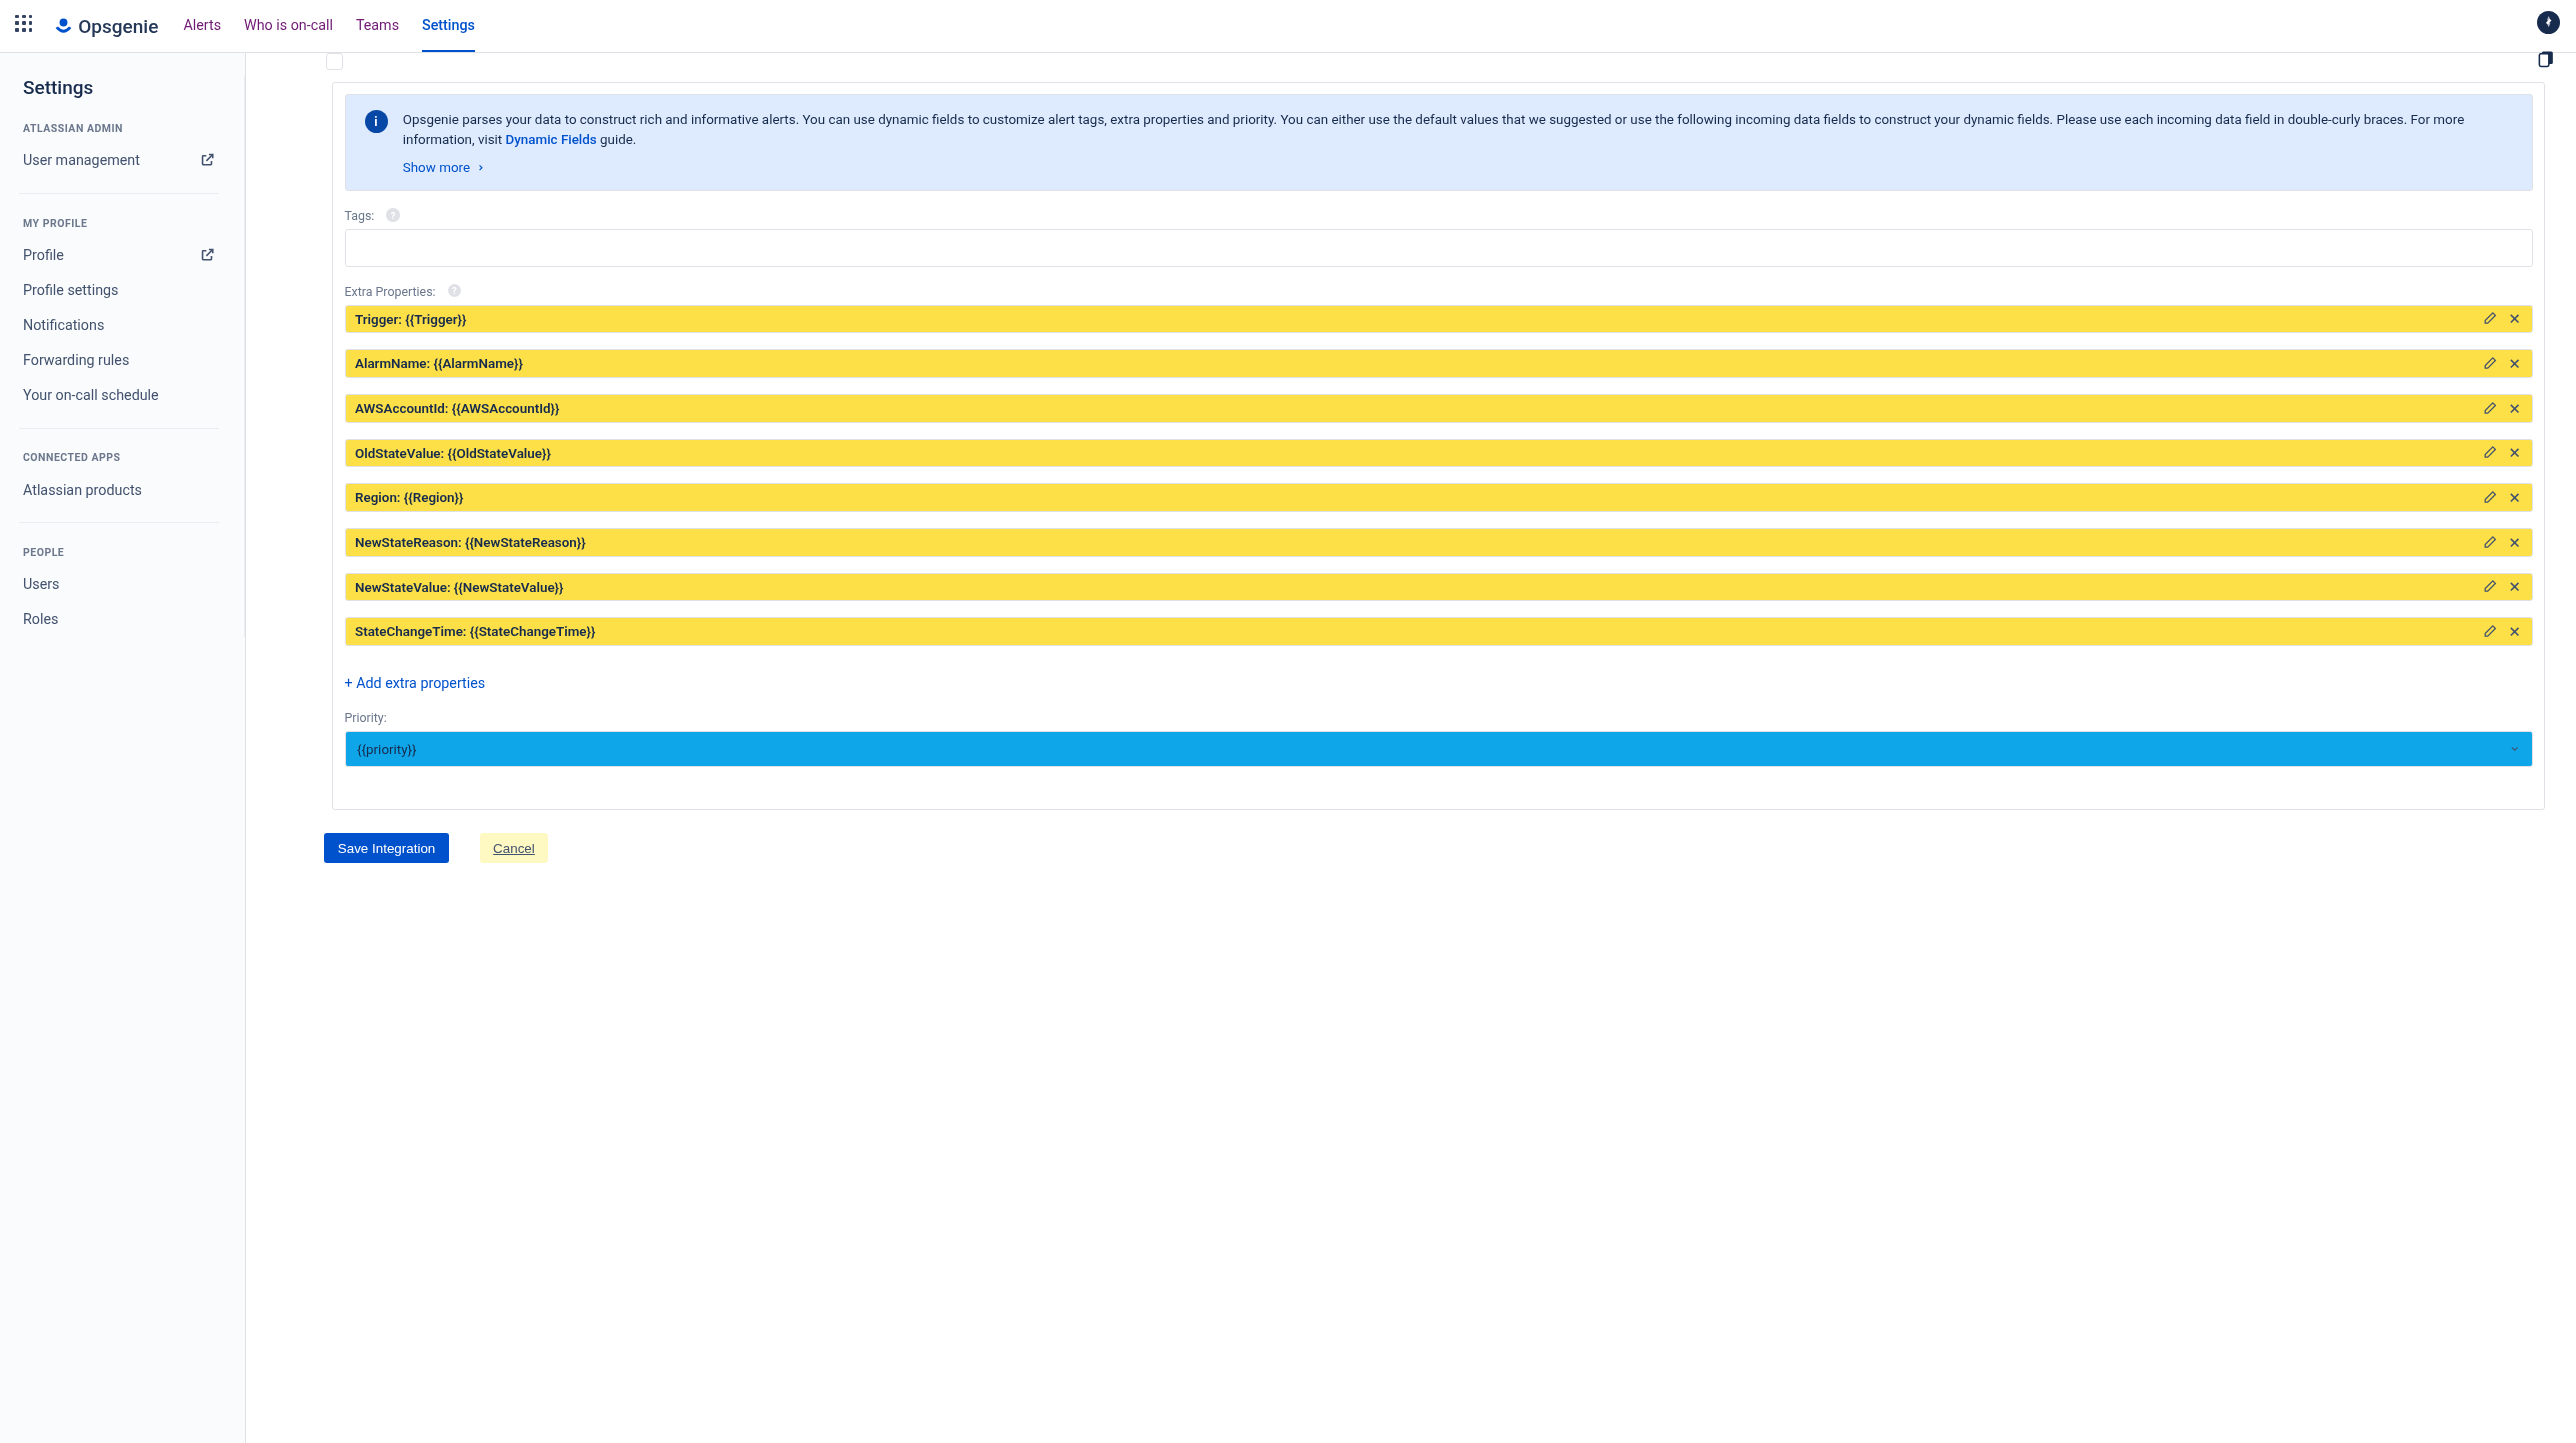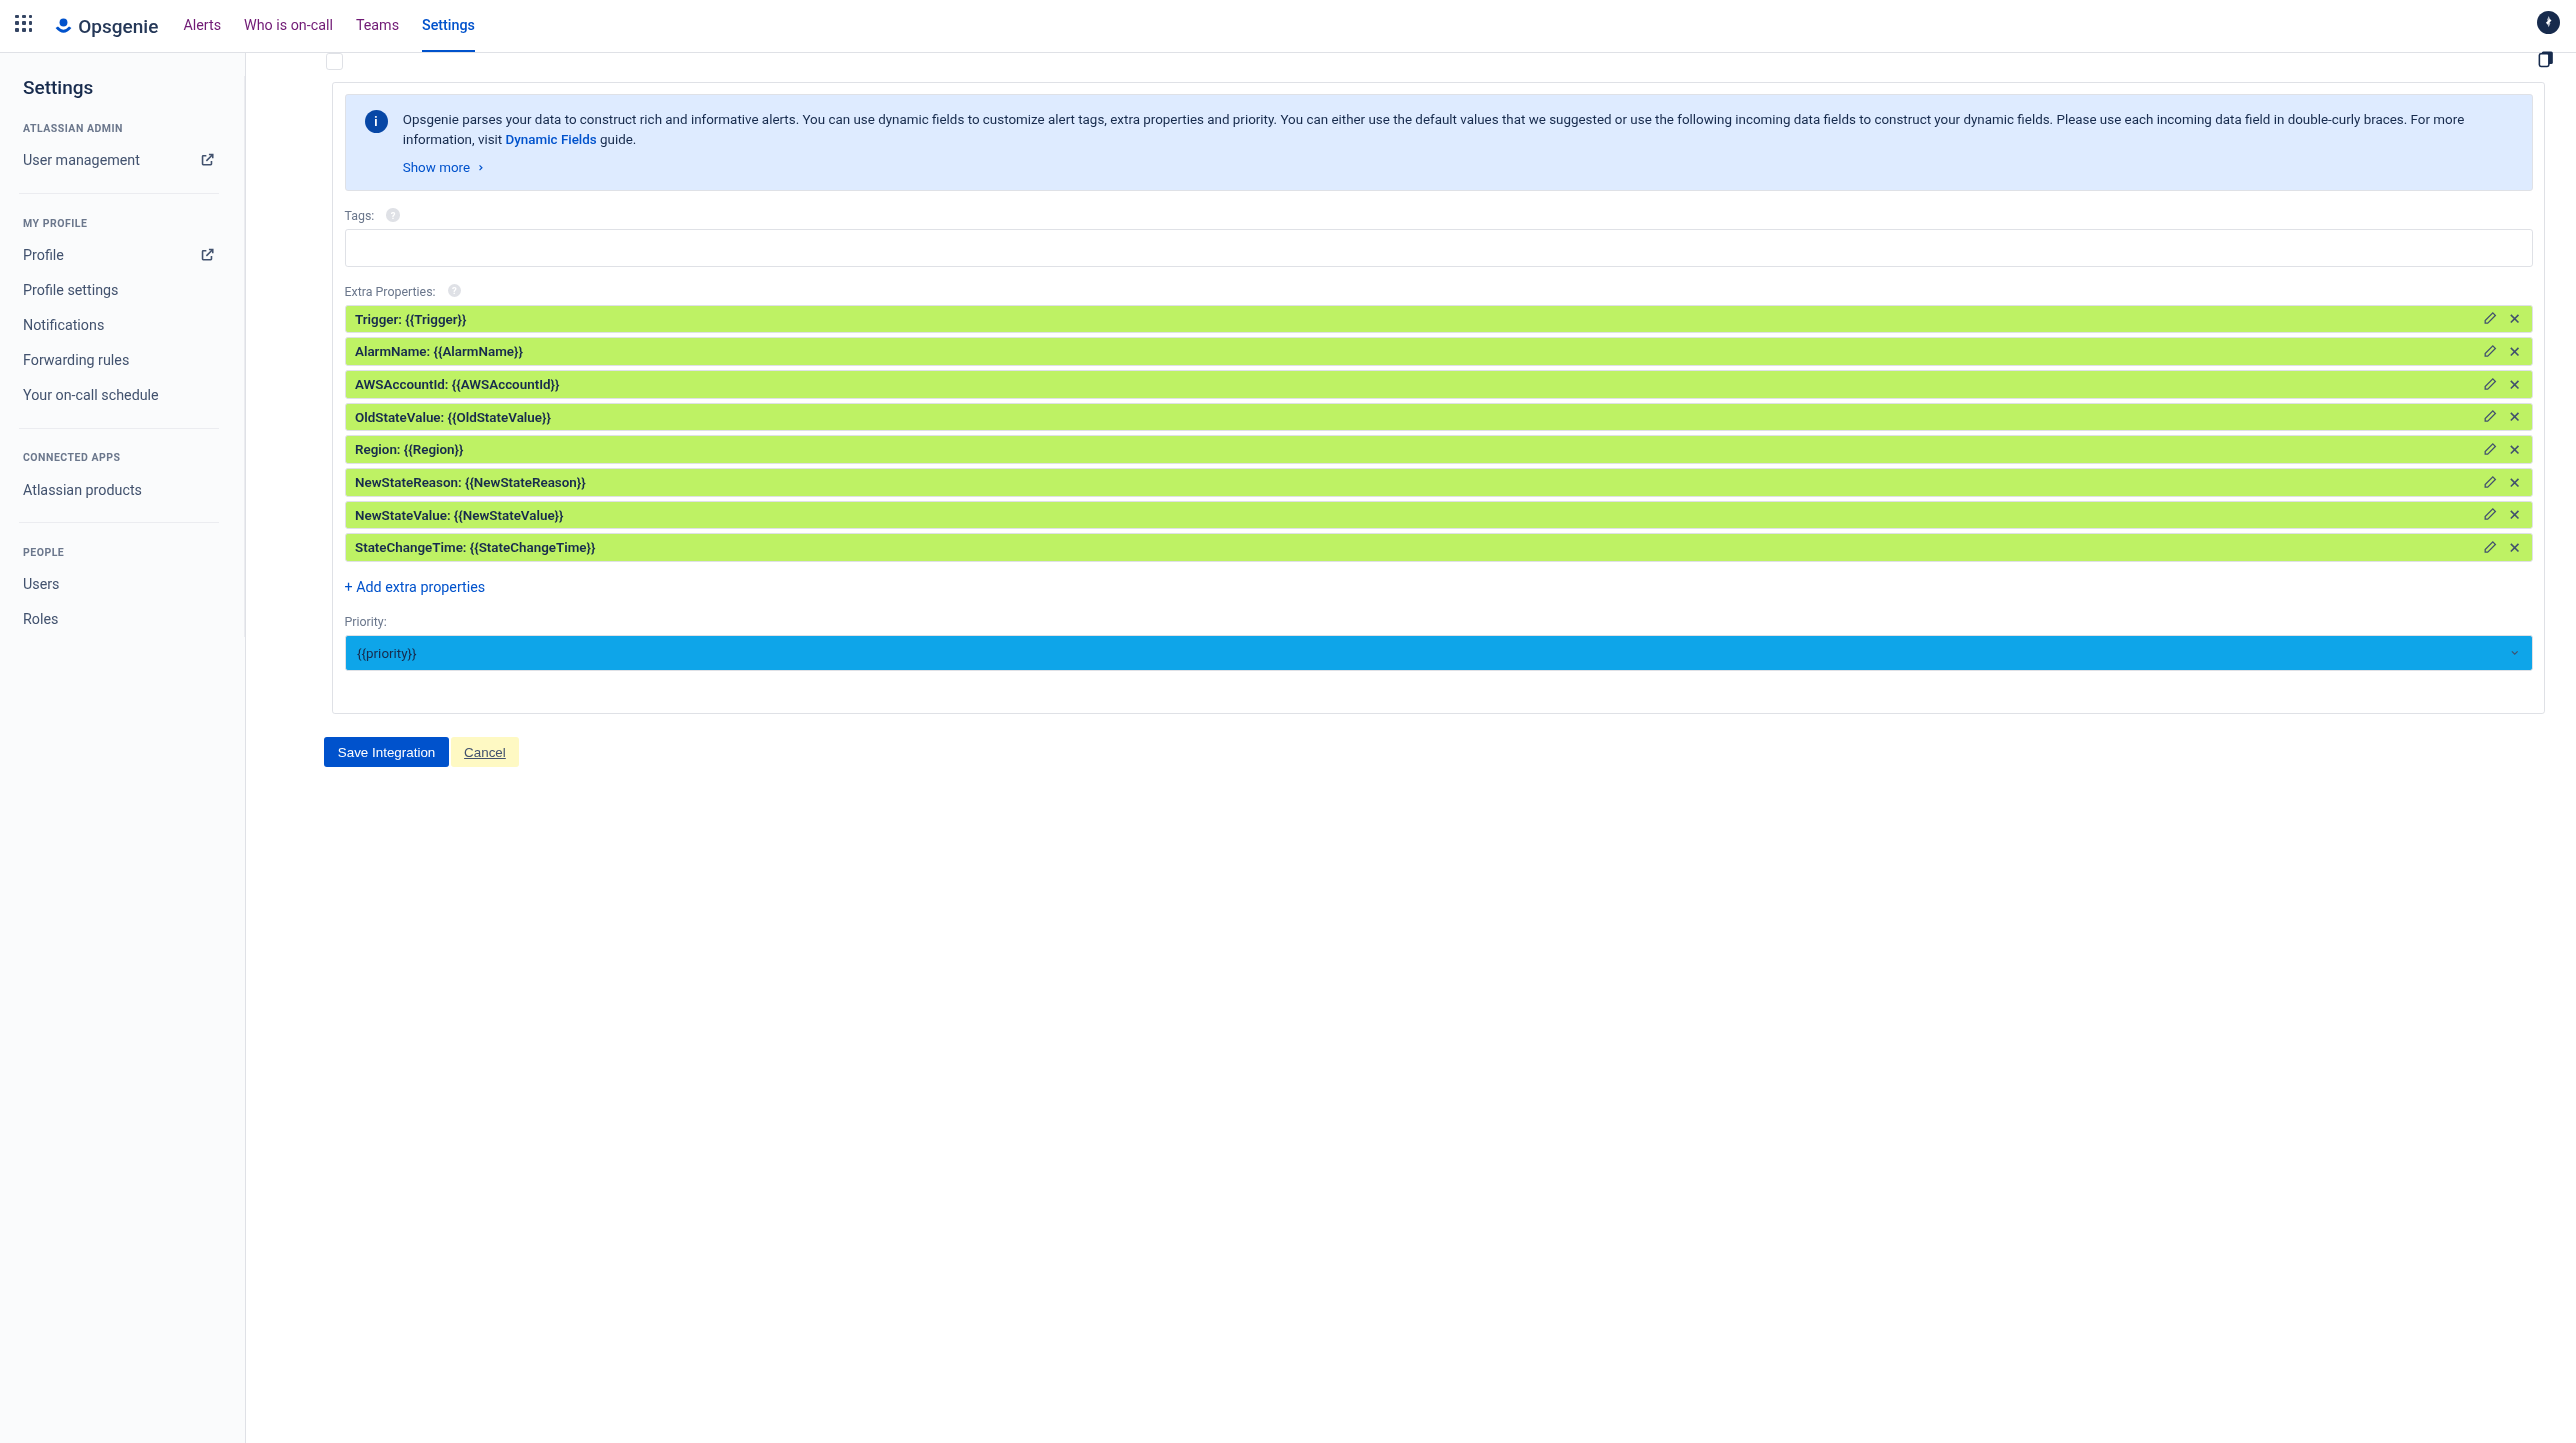--- a/index.html
+++ b/index.html
@@ -40,31 +40,31 @@
 .info-text { font-size: 13.4px; line-height: 1.5; color: #172B4D; }
 .info-text a { color: #0052CC; text-decoration: none; font-weight: 500; }
 .show-more { display: flex; align-items: center; gap: 5.7px; color: #0052CC; font-size: 13.4px; margin-top: 9.5px; cursor: pointer; }
 
 
 .field-label { font-size: 12.4px; color: #6B778C; display: flex; align-items: flex-start; gap: 12px; margin-bottom: 5.7px; }
 .help-icon { width: 13.4px; height: 13.4px; border-radius: 50%; background: #DFE1E6; color: #fff; font-size: 9.5px; display: flex; align-items: center; justify-content: center; font-weight: 700; }
 .tags-input { width: 100%; min-height: 38px; background: #fff; border: 1.9px solid #DFE1E6; border-radius: 2.9px; margin-bottom: 17px; }
 
 
-.prop-row { display: flex; align-items: center; background: #bef264; border: 1px solid #DFE1E6; border-radius: 2.9px; padding: 5.7px 9.5px; margin-bottom: 4px; }
+.prop-row { display: flex; align-items: center; background: #fde047; border: 1px solid #DFE1E6; border-radius: 2.9px; padding: 5.7px 9.5px; margin-bottom: 16px; }
 .prop-text { font-size: 13.4px; font-weight: 600; color: #172B4D; flex: 1; }
 .prop-actions { display: flex; gap: 9.5px; }
 .prop-action { width: 15.3px; height: 15.3px; cursor: pointer; color: #42526E; }
 .add-link { color: #0052CC; font-size: 14.3px; cursor: pointer; margin: 13.4px 0 19px; display: inline-block; }
 
 
 .priority-select { width: 100%; background: #0ea5e9; border: 1.9px solid #DFE1E6; border-radius: 2.9px; padding: 9.5px 11.5px; display: flex; align-items: center; justify-content: space-between; font-size: 13.4px; cursor: pointer; margin-bottom: 23px; }
 
 
-.btn-row { display: flex; gap: 2px; margin-left: -7.6px; }
+.btn-row { display: flex; gap: 31px; margin-left: -7.6px; }
 .btn { padding: 7.6px 13.4px; border-radius: 2.9px; font-size: 13.4px; font-weight: 500; cursor: pointer; border: none; }
 .btn-primary { background: #0052CC; color: #fff; }
 .btn-default { background: #fef9c3; color: #42526E; text-decoration: underline; }
 
 
 .card { border: 1px solid #DFE1E6; border-radius: 2.9px; padding: 11.5px 11.5px 19px; margin-bottom: 23px; }
 
 svg { display: block; }
 </style>
 </head>

